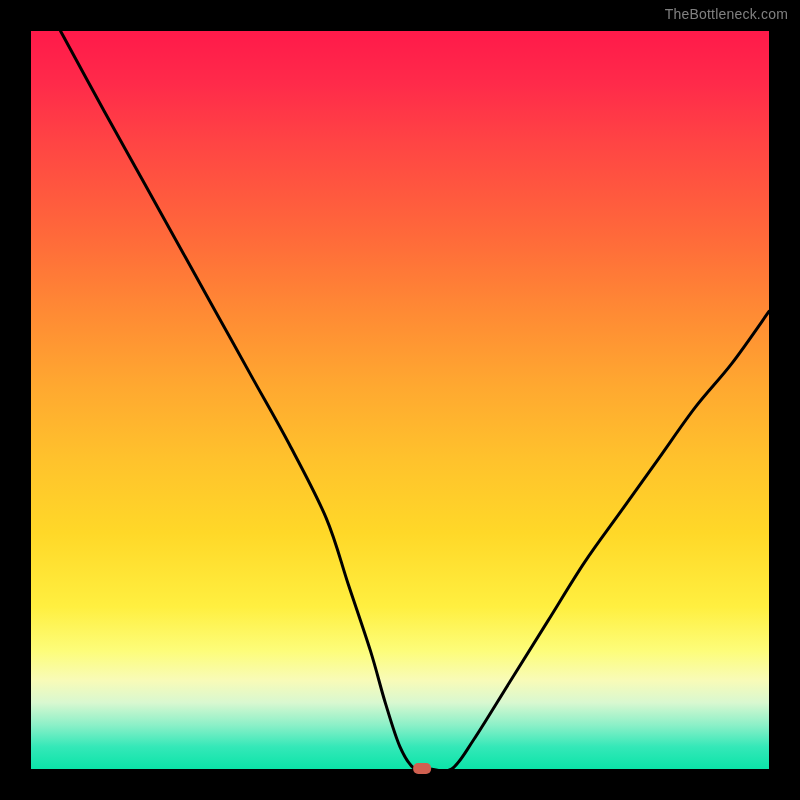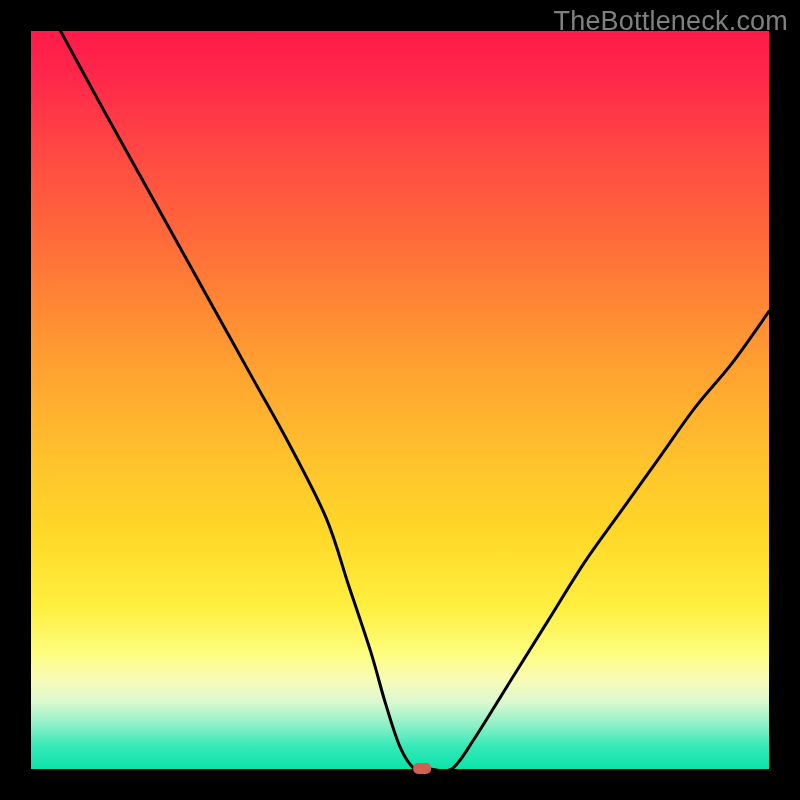--- a/index.html
+++ b/index.html
@@ -38,21 +38,21 @@
       #8df0c8 94%,
       #34e8b8 97%,
       #0be4a8 100%
     );
   }
   .watermark {
     position: absolute;
     top: 6px;
     right: 12px;
     font-family: Arial, Helvetica, sans-serif;
-    font-size: 27px;
+    font-size: 14px;
     color: #808080;
     font-weight: 400;
     letter-spacing: 0.2px;
   }
   svg.curve {
     position: absolute;
     left: 0;
     top: 0;
     width: 738px;
     height: 738px;

